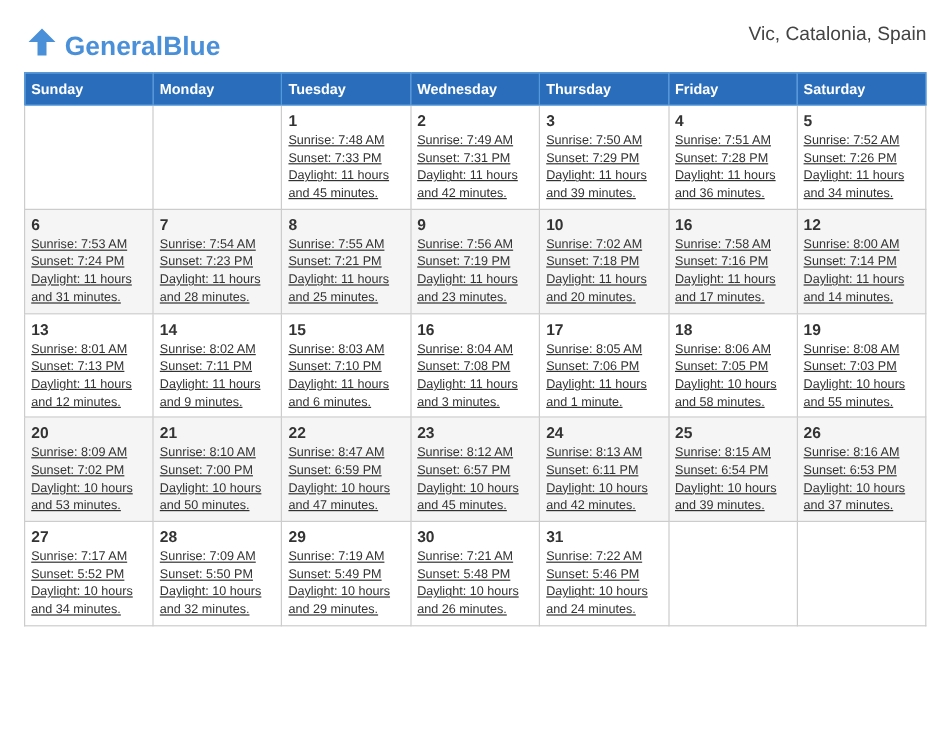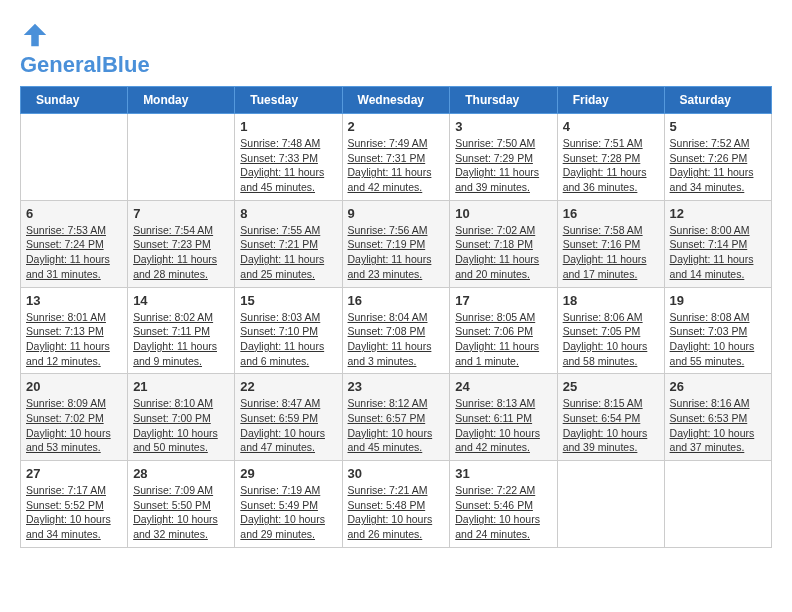--- a/index.html
+++ b/index.html
@@ -11,23 +11,22 @@
       padding: 20px;
     }
     .header {
       display: flex;
       justify-content: space-between;
       align-items: flex-start;
       margin-bottom: 10px;
     }
     .logo {
       display: flex;
-      align-items: flex-start;
+      align-items: flex-end;
       gap: 4px;
-      flex-direction: column;
     }
     .logo-text {
       font-size: 22px;
       font-weight: bold;
       color: #1a3a5c;
       line-height: 1;
     }
     .logo-text span {
       color: #4a90d9;
     }
@@ -49,21 +48,21 @@
     }
     table {
       width: 100%;
       border-collapse: collapse;
       font-size: 11px;
     }
     thead tr th {
       background-color: #2a6ebb;
       color: #fff;
       text-align: left;
-      padding: 6px 15px;
+      padding: 6px 5px;
       font-size: 12px;
       font-weight: bold;
       border: 1px solid #5599dd;
     }
     tbody tr td {
       vertical-align: top;
       padding: 5px 5px;
       border: 1px solid #ccc;
       width: 108px;
       min-height: 70px;
@@ -98,20 +97,21 @@
     <svg class="logo-icon" viewBox="0 0 40 40">
       <polygon points="20,5 35,20 25,20 25,35 15,35 15,20 5,20" fill="#4a90d9"></polygon>
     </svg>
     <div>
       <div class="logo-text">
         <span>General</span><span style="color:#4a90d9">Blue</span>
       </div>
     </div>
   </div>
   <div class="title-block">
+    <div class="subtitle">Vic, Catalonia, Spain</div>
   </div>
 </div>
 
 <table>
   <thead>
     <tr id="weekday-header">
     <th>Sunday</th>
         <th>Monday</th>
         <th>Tuesday</th>
         <th>Wednesday</th>

